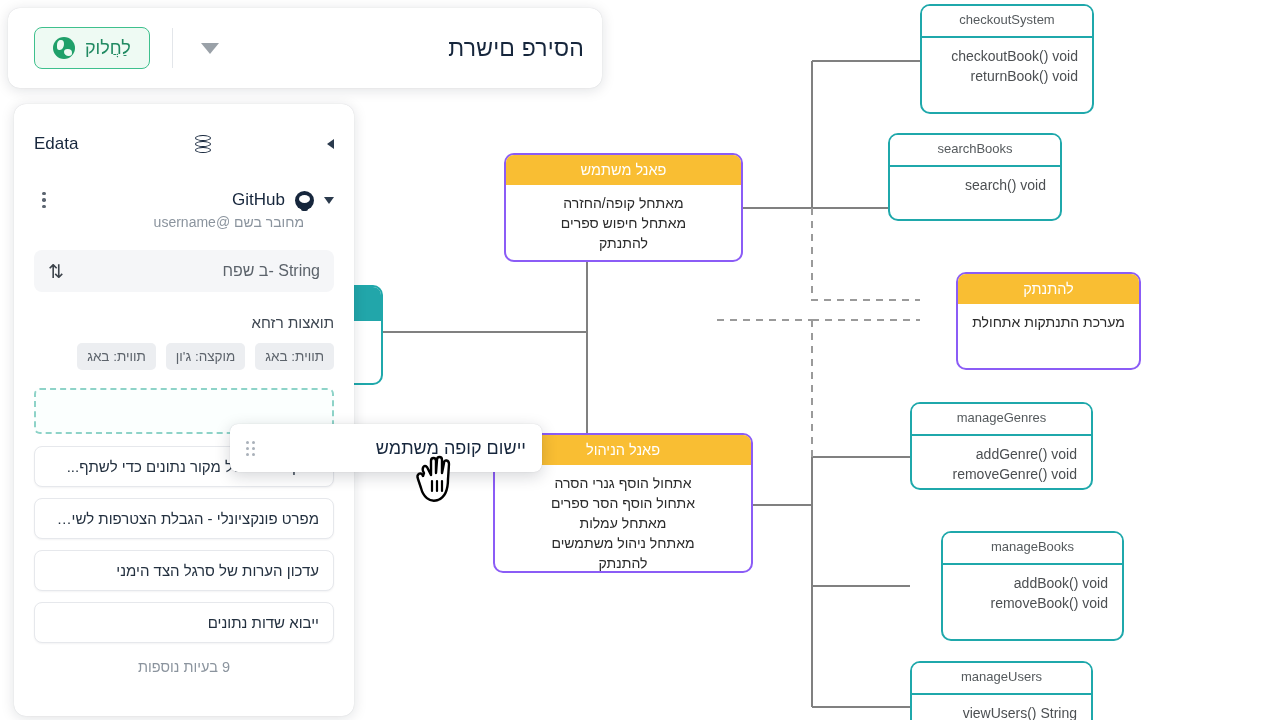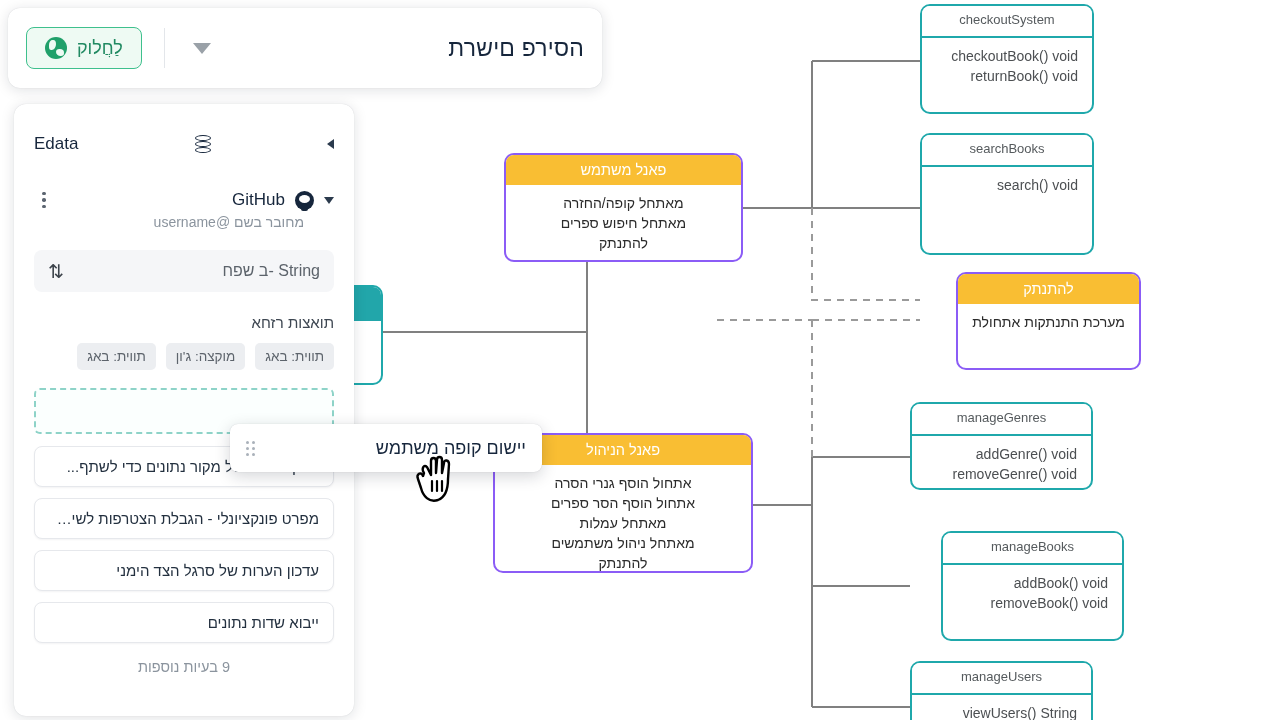--- a/index.html
+++ b/index.html
@@ -44,21 +44,21 @@
   }
 
   #topbar{left:8px;top:8px;width:594px;height:80px;display:flex;align-items:center;padding:0 18px;box-sizing:border-box;}
   #topbar .title{font-size:23px;color:#16263c;font-weight:400;letter-spacing:.2px;flex:0 0 auto;}
   #topbar .spacer{flex:1 1 auto;}
   .caret{width:0;height:0;border-left:9px solid transparent;border-right:9px solid transparent;border-top:11px solid #9aa1a8;margin-left:6px;}
   .vsep{width:1px;height:40px;background:#e3e6ea;margin:0 22px;}
   .share-btn{
     display:flex;align-items:center;gap:10px;
     border:1px solid #3ec08d;background:#eefaf3;color:#218a62;
-    border-radius:8px;padding:9px 18px;font-size:18px;cursor:pointer;
+    border-radius:8px;padding:9px 18px;font-size:18px;cursor:pointer;margin-left:8px;
   }
   .globe{width:22px;height:22px;border-radius:50%;background:#20a06a;position:relative;flex:0 0 auto;}
   .globe:before{content:"";position:absolute;left:4px;top:3px;width:7px;height:10px;background:#eefaf3;border-radius:50% 40% 60% 30%;}
   .globe:after{content:"";position:absolute;right:3px;bottom:3px;width:8px;height:7px;background:#eefaf3;border-radius:45% 55% 40% 60%;}
 
   #sidepanel{left:14px;top:104px;width:340px;height:612px;padding:18px 20px 10px 20px;box-sizing:border-box;}
 
   .tree-row{display:flex;align-items:center;gap:10px;font-size:17px;color:#16263c;font-weight:normal;justify-content:space-between;}
   .tri{width:0;height:0;border-top:5px solid transparent;border-bottom:5px solid transparent;border-right:7px solid #2b3a4d;}
   .tri.open{border:none;border-left:5px solid transparent;border-right:5px solid transparent;border-top:7px solid #2b3a4d;}
@@ -175,21 +175,21 @@
   </div>
 
   <div class="node teal" style="left:920px;top:4px;width:174px;height:110px;">
     <div class="hdr">checkoutSystem</div>
     <div class="body">
       <div>checkoutBook() void</div>
       <div>returnBook() void</div>
     </div>
   </div>
 
-  <div class="node teal" style="left:920px;top:133px;width:174px;height:122px;">
+  <div class="node teal" style="left:888px;top:133px;width:174px;height:88px;">
     <div class="hdr">searchBooks</div>
     <div class="body">
       <div>search() void</div>
     </div>
   </div>
 
   <div class="node teal" style="left:910px;top:402px;width:183px;height:88px;">
     <div class="hdr">manageGenres</div>
     <div class="body">
       <div>addGenre() void</div>

